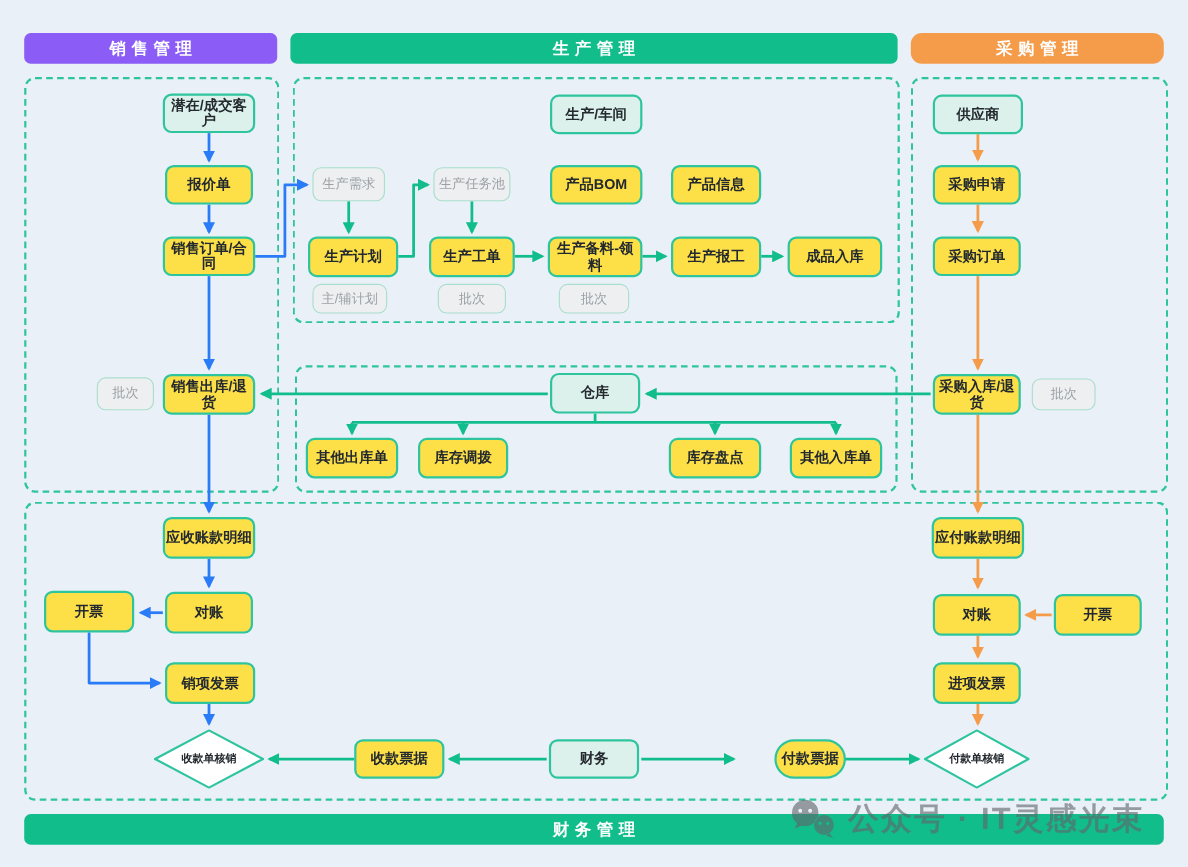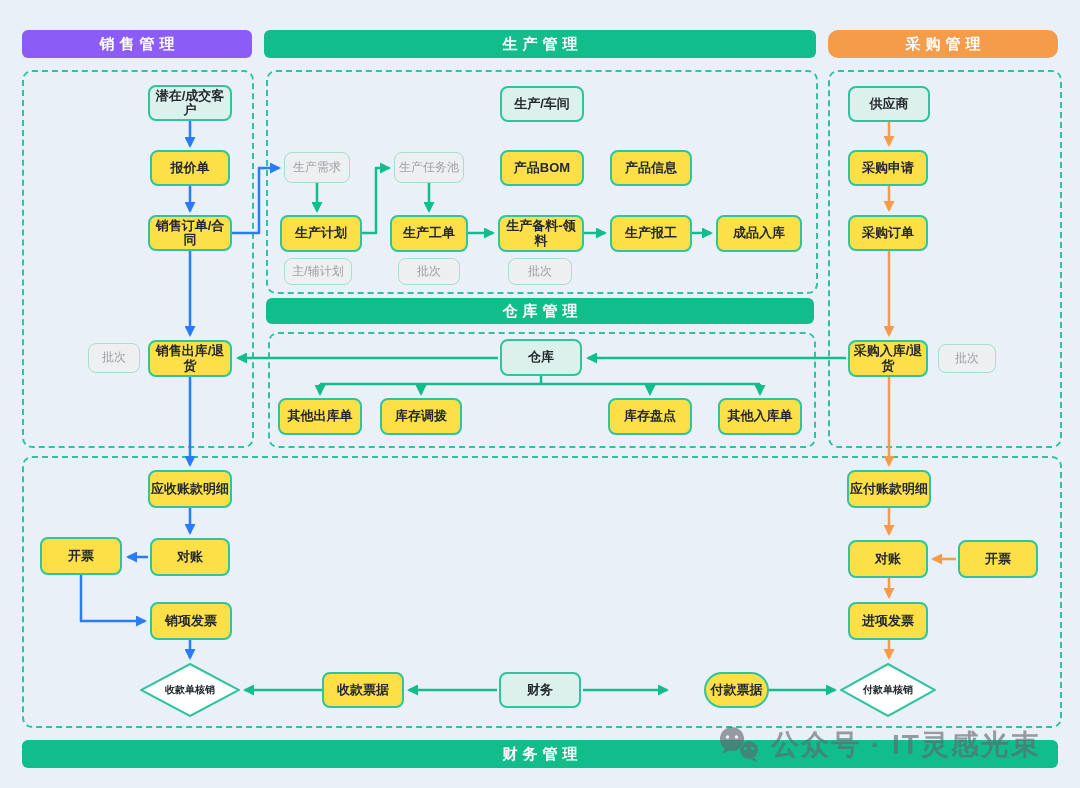--- a/index.html
+++ b/index.html
@@ -117,21 +117,20 @@
       <path d="M497,690 H409" marker-end="url(#mg)"></path>
       <path d="M322,690 H245" marker-end="url(#mg)"></path>
       <path d="M583,690 H667" marker-end="url(#mg)"></path>
       <path d="M752,690 H835" marker-end="url(#mg)"></path>
     </g>
   </svg>
 
   <div class="hdr blue" style="left:22px;top:30px;width:230px;height:28px;">销售管理</div>
   <div class="hdr green" style="left:264px;top:30px;width:552px;height:28px;">生产管理</div>
   <div class="hdr orange" style="left:828px;top:30px;width:230px;height:28px;border-radius:10px;">采购管理</div>
-  <div class="hdr green" style="left:266px;top:298px;width:548px;height:26px;">仓库管理</div>
   <div class="hdr green" style="left:22px;top:740px;width:1036px;height:28px;">财务管理</div>
 
   <div class="box teal" style="left:148px;top:85px;width:84px;height:36px;">潜在/成交客户</div>
   <div class="box" style="left:150px;top:150px;width:80px;height:36px;">报价单</div>
   <div class="box" style="left:148px;top:215px;width:84px;height:36px;">销售订单/合同</div>
   <div class="box gray" style="left:88px;top:343px;width:52px;height:30px;">批次</div>
   <div class="box" style="left:148px;top:340px;width:84px;height:37px;">销售出库/退货</div>
 
   <div class="box teal" style="left:500px;top:86px;width:84px;height:36px;">生产/车间</div>
   <div class="box gray" style="left:284px;top:152px;width:66px;height:31px;">生产需求</div>

